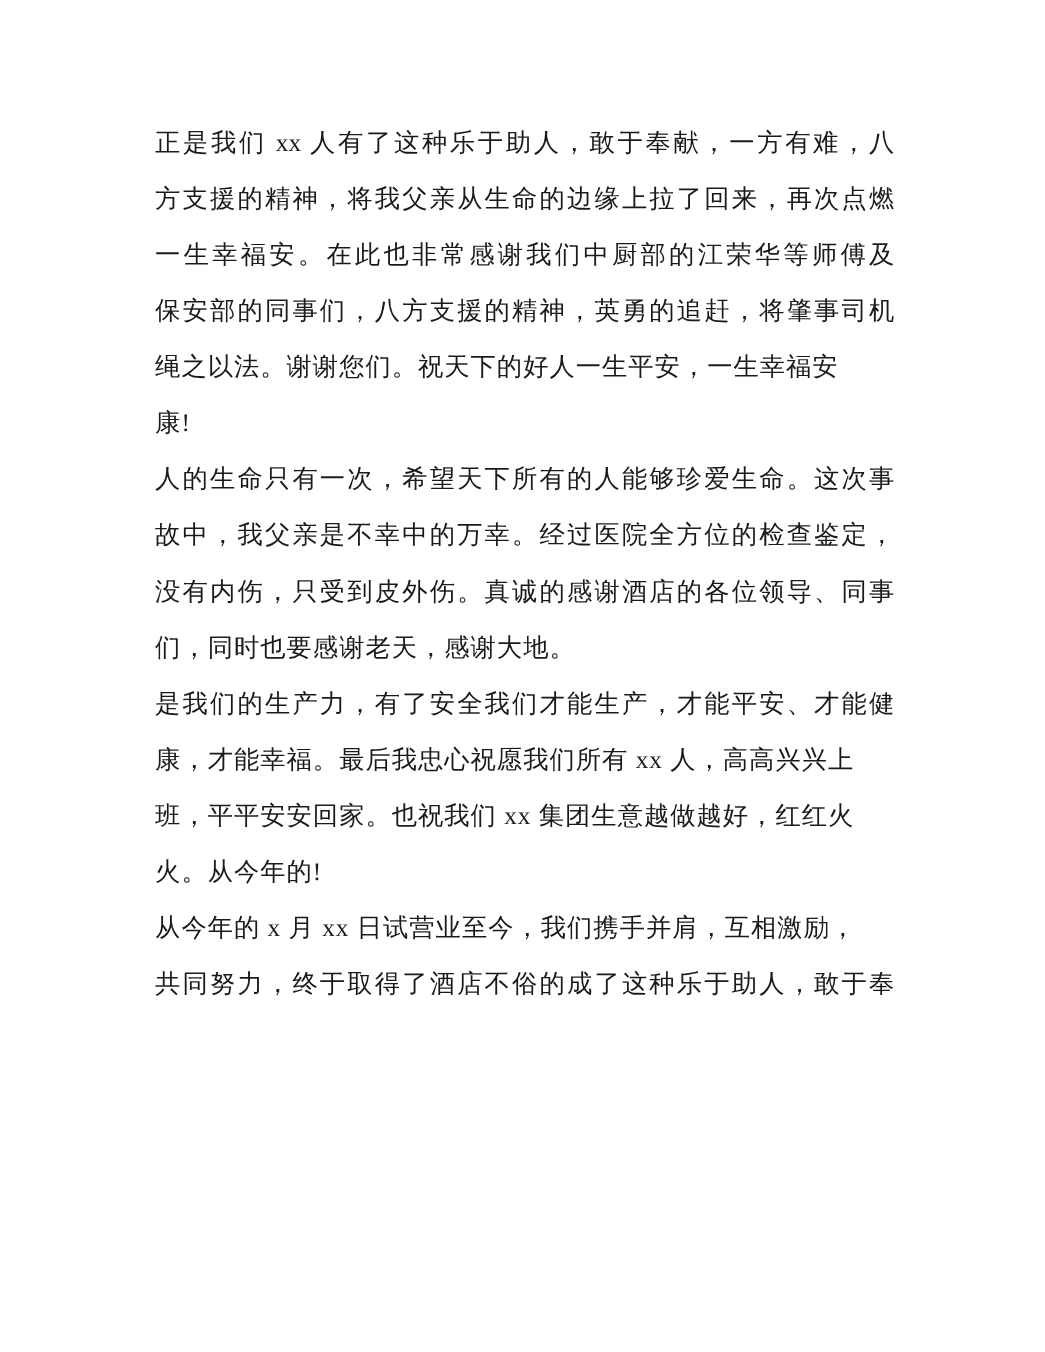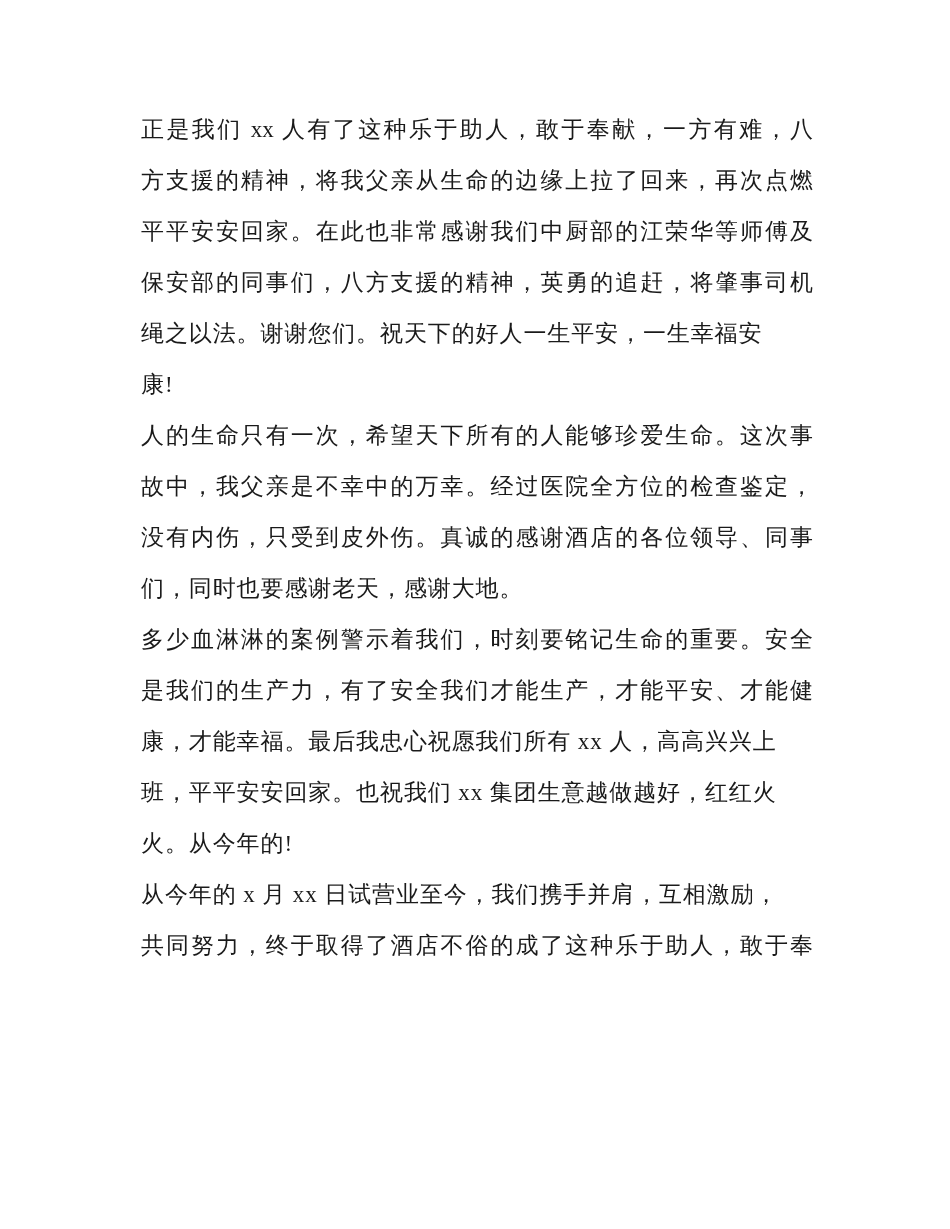--- a/index.html
+++ b/index.html
@@ -45,35 +45,34 @@
   </style>
 </head>
 <body>
 
 <div class="page">
   <div class="doc-body">
 
     <div class="paragraph">
       <span class="line justify">正是我们 xx 人有了这种乐于助人，敢于奉献，一方有难，八</span>
       <span class="line justify">方支援的精神，将我父亲从生命的边缘上拉了回来，再次点燃</span>
-      <span class="line justify">平平安安回家。在此也非常感谢我们中厨部的江荣华等师傅及</span>
+      <span class="line justify">一生幸福安。在此也非常感谢我们中厨部的江荣华等师傅及</span>
       <span class="line justify">保安部的同事们，八方支援的精神，英勇的追赶，将肇事司机</span>
       <span class="line">绳之以法。谢谢您们。祝天下的好人一生平安，一生幸福安</span>
       <span class="line">康!</span>
     </div>
 
     <div class="paragraph">
       <span class="line justify">人的生命只有一次，希望天下所有的人能够珍爱生命。这次事</span>
       <span class="line justify">故中，我父亲是不幸中的万幸。经过医院全方位的检查鉴定，</span>
       <span class="line justify">没有内伤，只受到皮外伤。真诚的感谢酒店的各位领导、同事</span>
       <span class="line">们，同时也要感谢老天，感谢大地。</span>
     </div>
 
     <div class="paragraph">
-      <span class="line justify">多少血淋淋的案例警示着我们，时刻要铭记生命的重要。安全</span>
       <span class="line justify">是我们的生产力，有了安全我们才能生产，才能平安、才能健</span>
       <span class="line">康，才能幸福。最后我忠心祝愿我们所有 xx 人，高高兴兴上</span>
       <span class="line">班，平平安安回家。也祝我们 xx 集团生意越做越好，红红火</span>
       <span class="line">火。从今年的!</span>
     </div>
 
 
     <div class="paragraph">
       <span class="line">从今年的 x 月 xx 日试营业至今，我们携手并肩，互相激励，</span>
       <span class="line justify">共同努力，终于取得了酒店不俗的成了这种乐于助人，敢于奉</span>

